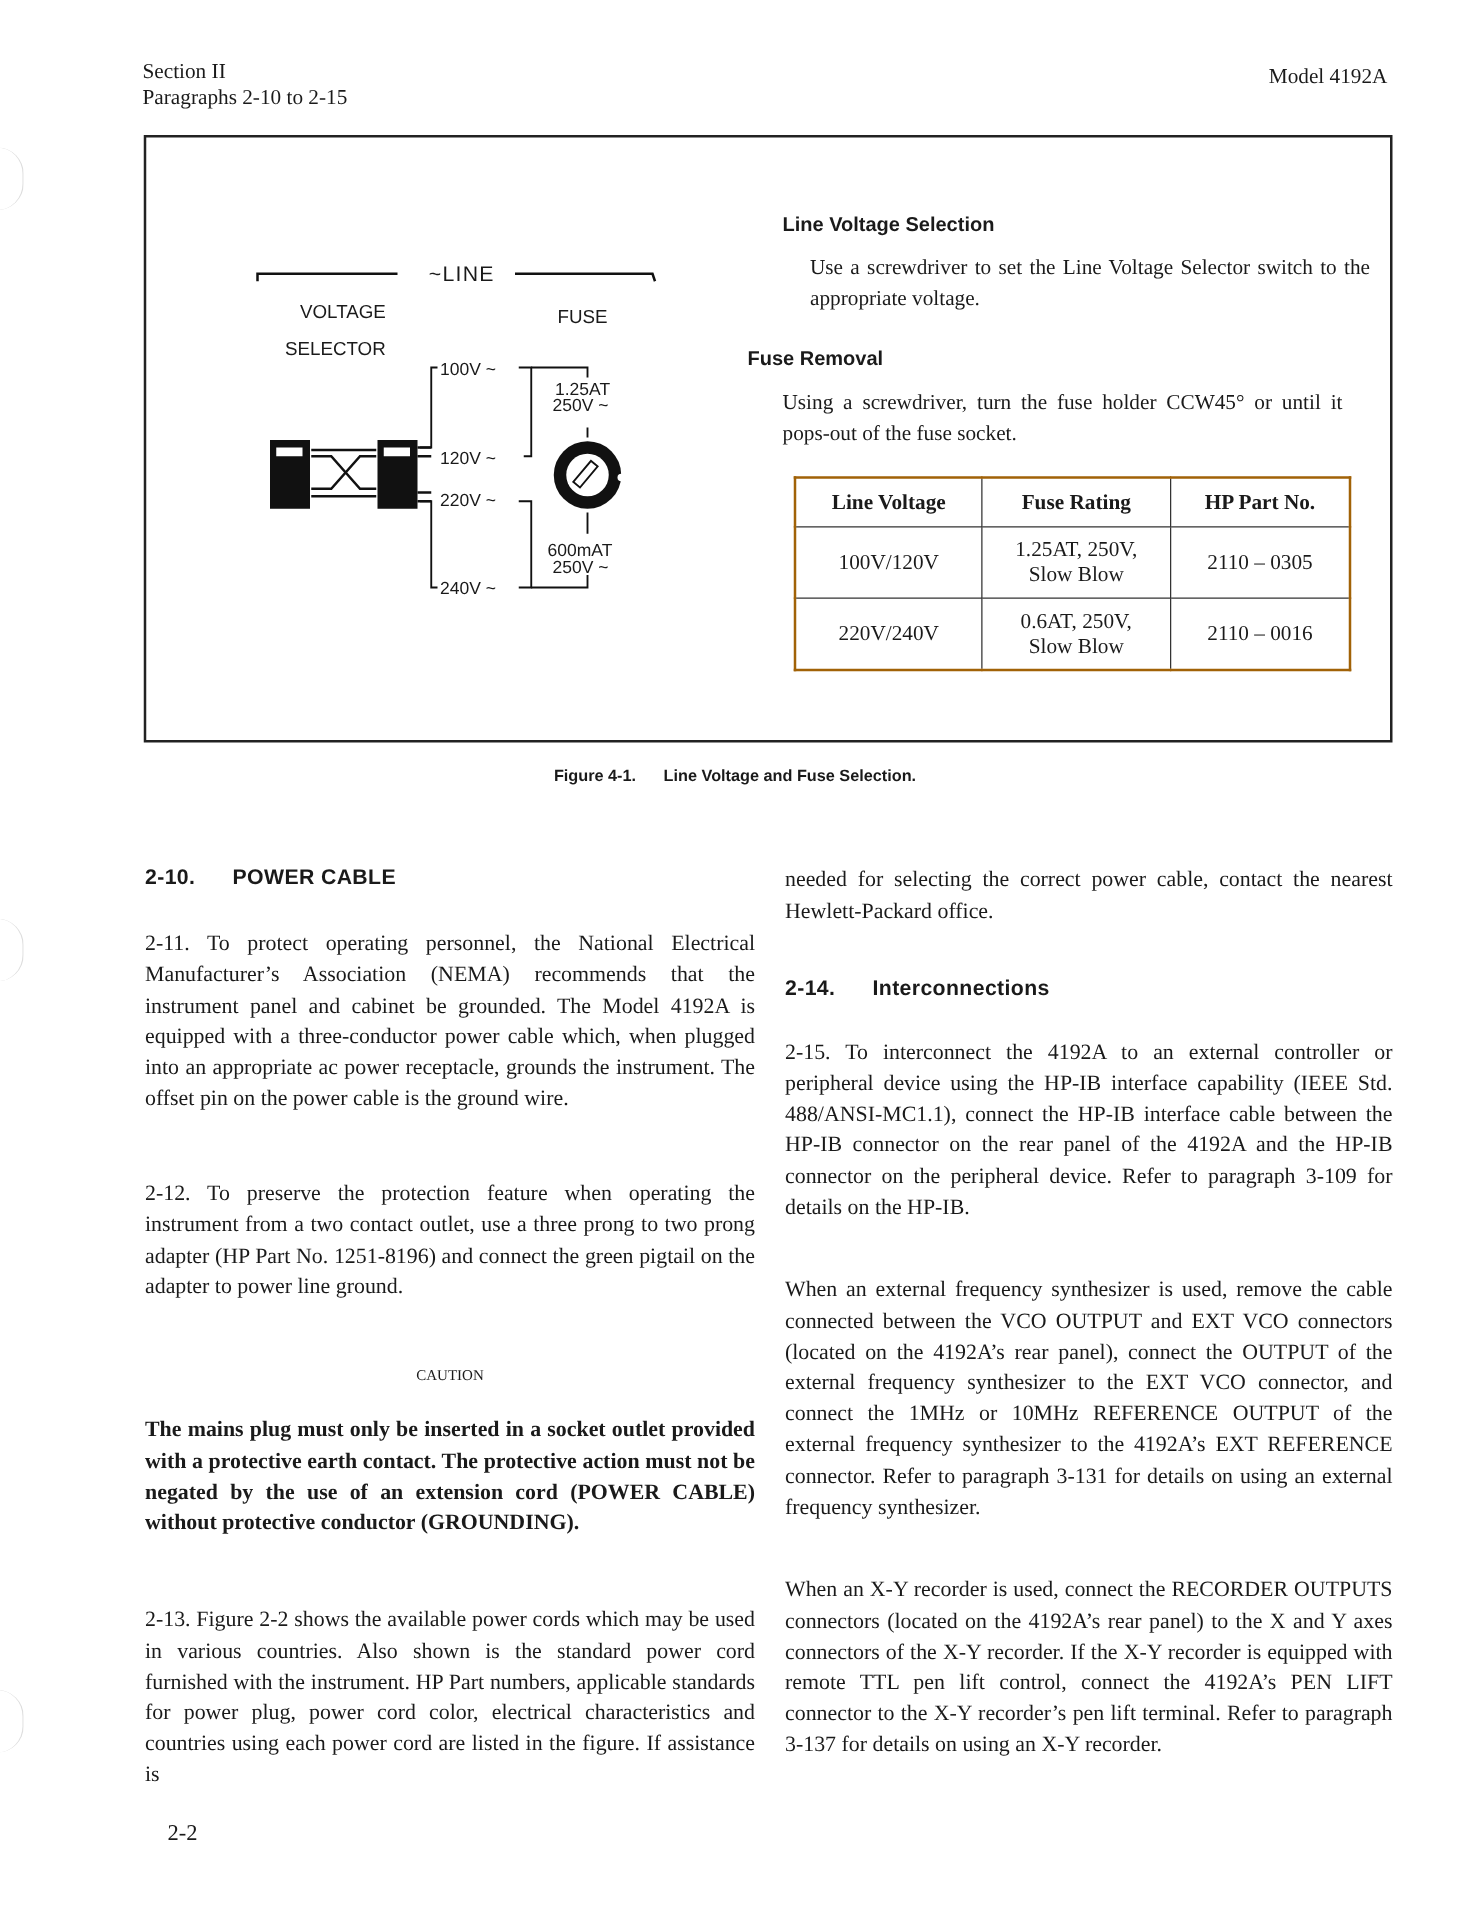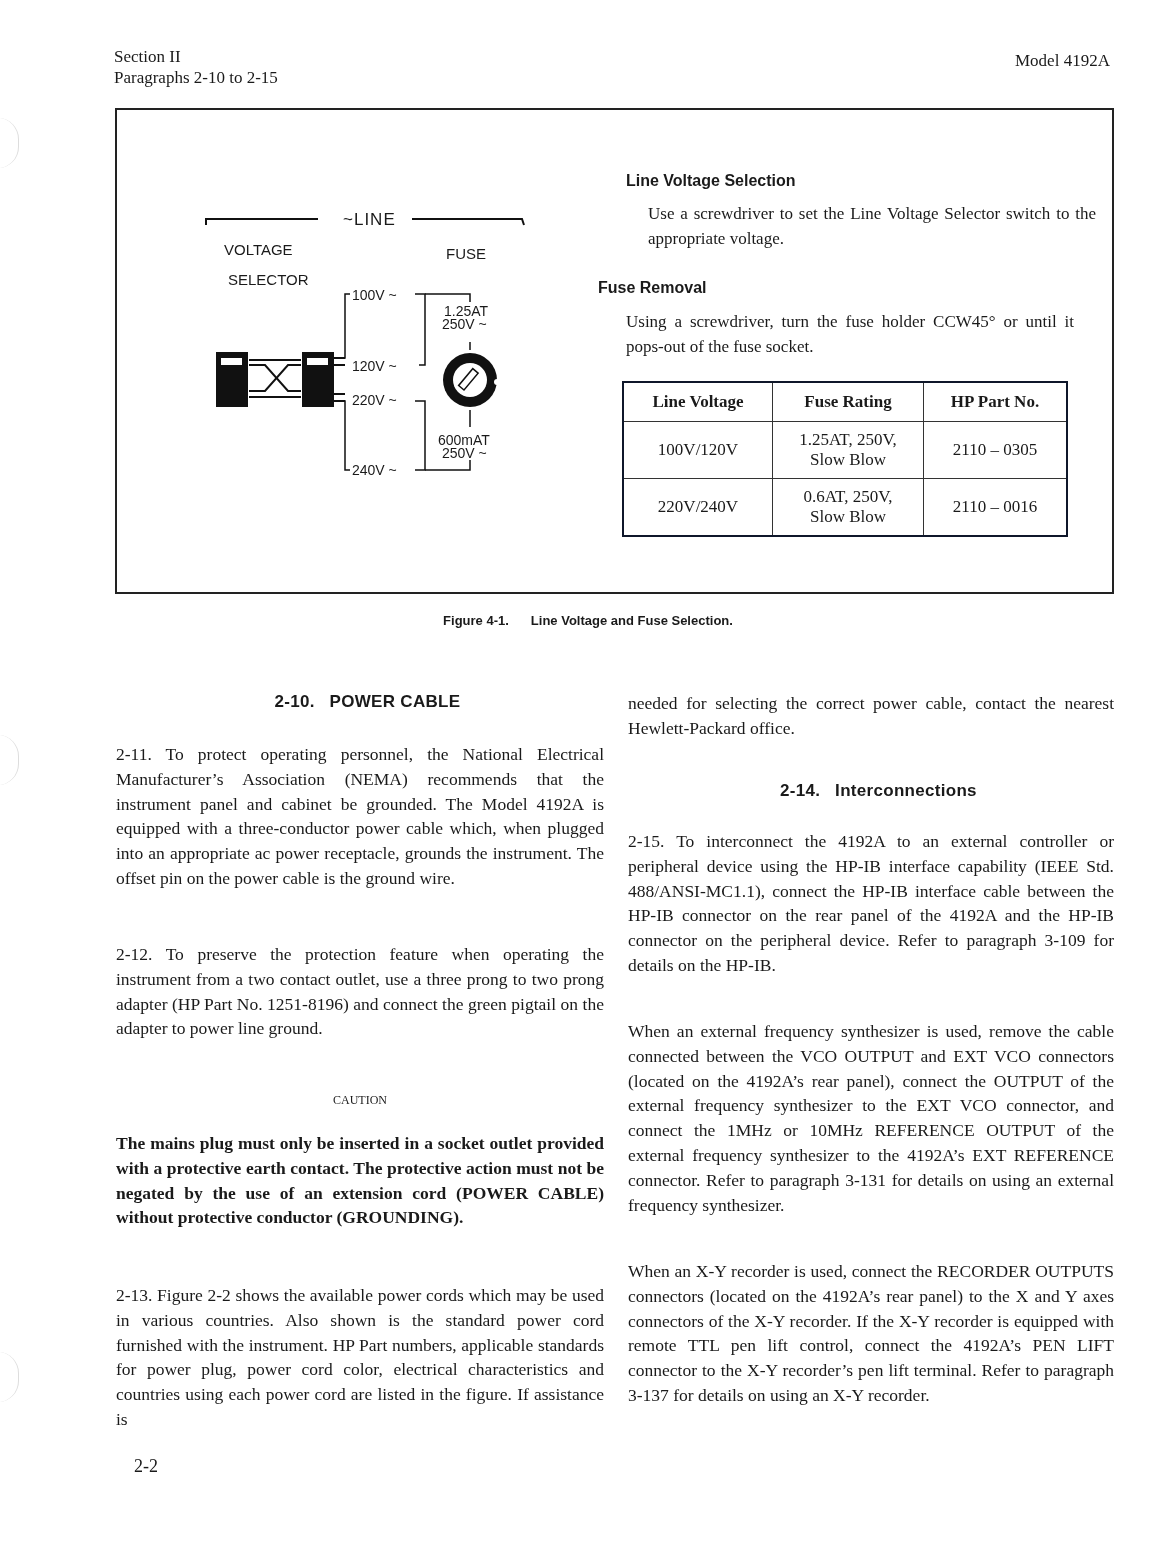--- a/index.html
+++ b/index.html
@@ -9,35 +9,35 @@
   }
   .abs { position: absolute; }
   .hdr { font-size: 17px; line-height: 21px; }
   .figbox {
     position: absolute; left: 115px; top: 108px; width: 999px; height: 486px;
     border: 2px solid #222; box-sizing: border-box;
   }
   .sub-head { font-family: "Liberation Sans", sans-serif; font-weight: bold; font-size: 16px; }
   .fig-text { font-size: 17px; line-height: 25px; text-align: justify; }
   table.fuse {
-    position: absolute; left: 622px; top: 381px; width: 446px;
-    border-collapse: collapse; border: 2px solid #0f172a;
+    position: absolute; left: 635px; top: 381px; width: 446px;
+    border-collapse: collapse; border: 2px solid #a16207;
     font-size: 17px; text-align: center;
   }
   table.fuse td, table.fuse th {
     border: 1px solid #333; padding: 0; line-height: 20px;
   }
   table.fuse th { font-weight: bold; height: 38px; font-size: 17px; }
   table.fuse td { height: 56px; }
   .caption {
     position: absolute; left: 0; width: 1176px; top: 613px; text-align: center;
     font-family: "Liberation Sans", sans-serif; font-weight: bold; font-size: 13px;
   }
   .caption span.gap { display: inline-block; width: 22px; }
-  .col { position: absolute; width: 488px; text-align: center; }
+  .col { position: absolute; width: 488px; }
   .col-left { left: 116px; }
   .col-right { left: 628px; width: 486px; }
   .sec-head {
     font-family: "Liberation Sans", sans-serif; font-weight: bold; font-size: 17px;
     letter-spacing: 0.3px;
   }
   .sec-head .num { display: inline-block; width: 70px; }
   .sec-head.h214 .num { width: 70px; }
   .para { font-size: 17.5px; line-height: 24.8px; text-align: justify; margin: 0; }
   .caution-title { font-size: 12px; text-align: center; }
@@ -87,21 +87,21 @@
 
   <g>
     <circle cx="280" cy="185" r="27" fill="#111"></circle>
     <circle cx="280" cy="185" r="17" fill="#fff"></circle>
     <rect x="275" y="173" width="7" height="22" fill="none" stroke="#111" stroke-width="1.5" transform="rotate(40 278 184)"></rect>
     <circle cx="307" cy="187" r="3" fill="#fff"></circle>
   </g>
 </svg>
 
 <div class="abs diag-label" style="left:343px; top:210px; font-size:17px; letter-spacing:1px;">~LINE</div>
-<div class="abs diag-label" style="left:224px; top:243px; line-height:14px; text-align:center; width:60px;">VOLTAGE</div>
+<div class="abs diag-label" style="left:240px; top:243px; line-height:14px; text-align:center; width:60px;">VOLTAGE</div>
 <div class="abs diag-label" style="left:228px; top:257px; line-height:14px;margin-top:16px;">SELECTOR</div>
 <div class="abs diag-label" style="left:446px; top:245px;">FUSE</div>
 
 <div class="abs diag-label" style="left:352px; top:287px; font-size:14px;">100V ~</div>
 <div class="abs diag-label" style="left:352px; top:358px; font-size:14px;">120V ~</div>
 <div class="abs diag-label" style="left:352px; top:392px; font-size:14px;">220V ~</div>
 <div class="abs diag-label" style="left:352px; top:462px; font-size:14px;">240V ~</div>
 
 <div class="abs diag-label" style="left:444px; top:305px; font-size:14px; line-height:13px;">1.25AT</div>
 <div class="abs diag-label" style="left:442px; top:318px; font-size:14px; line-height:13px;">250V ~</div>

